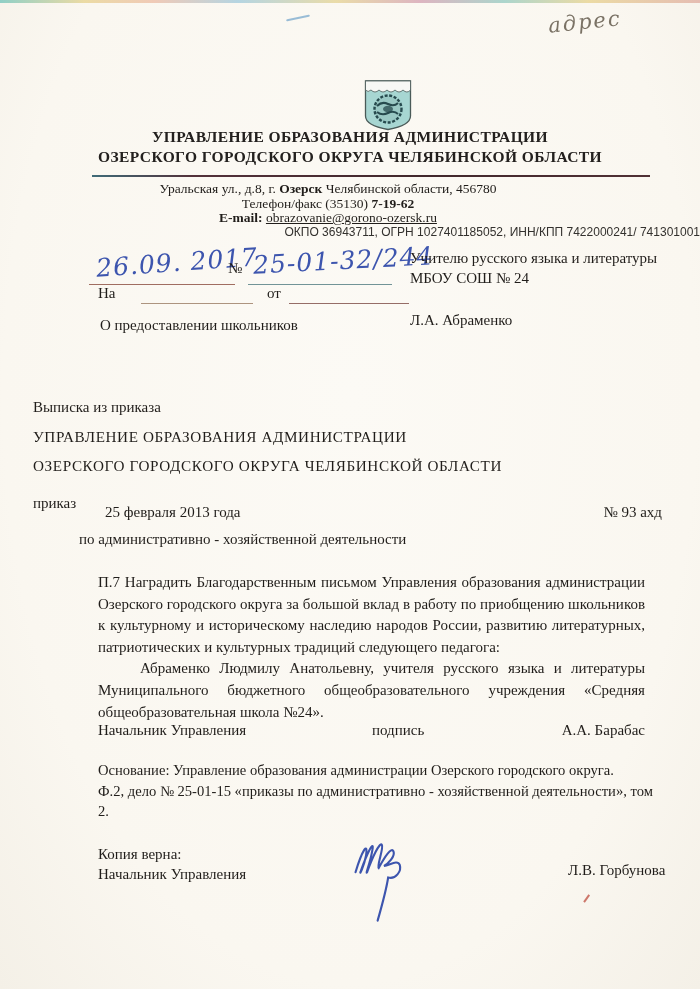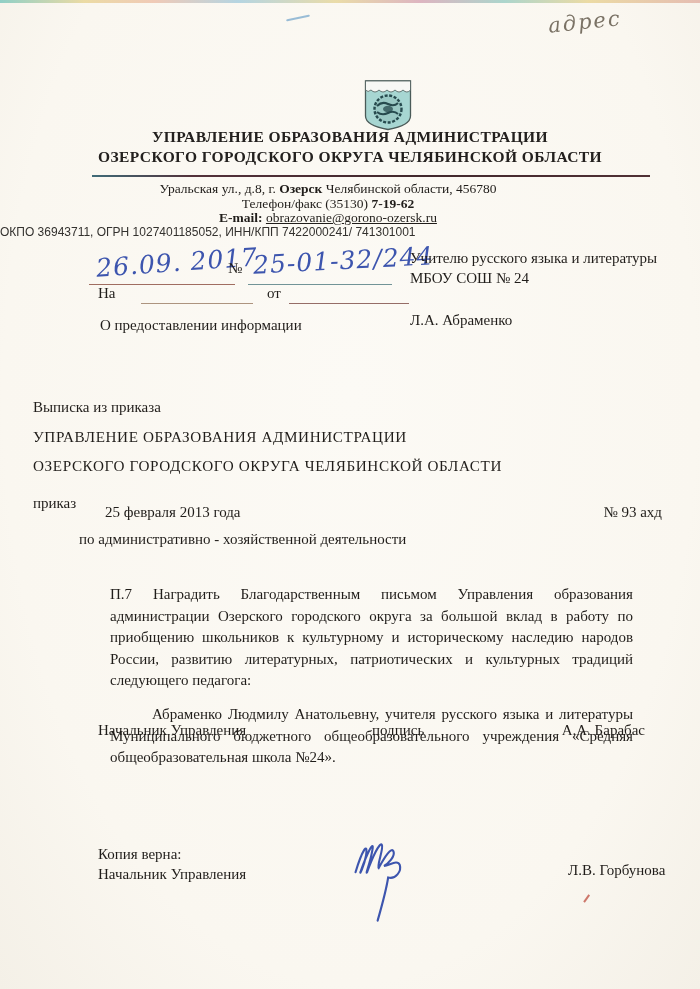--- a/index.html
+++ b/index.html
@@ -33,21 +33,21 @@
     letter-spacing:2px;
   }
   .emblem{position:absolute;left:363px;top:79px;width:50px;height:52px;}
   .lh-org{position:absolute;left:0;width:700px;text-align:center;
     font-weight:bold;font-size:15.5px;letter-spacing:.4px;color:#23201e;}
   .lh-org1{top:128px;} .lh-org2{top:148px;}
   .lh-rule{position:absolute;left:92px;top:175px;width:558px;height:2px;
     background:linear-gradient(90deg,#3f6b78 0%,#53313a 18%,#42282c 60%,#503035 100%);}
   .addr{position:absolute;left:0;width:656px;text-align:center;font-size:13.5px;}
   .addr1{top:181px;} .addr2{top:196px;} .addr3{top:210px;}
-  .addr-codes{position:absolute;left:0;top:225px;width:700px;text-align:left;
+  .addr-codes{position:absolute;left:0;top:225px;width:700px;text-align:right;
     font-family:"Liberation Sans", sans-serif;font-size:12px;color:#33312e;}
   .addr .b{font-weight:bold;}
   .email-link{text-decoration:underline;}
   .hand{
     font-family:"DejaVu Serif", serif;font-style:italic;
     color:#3d55ae;letter-spacing:1px;
   }
   .hand-date{position:absolute;left:96px;top:248px;font-size:25px;transform:rotate(-4deg);}
   .hand-num{position:absolute;left:253px;top:246px;font-size:25px;transform:rotate(-3deg);}
   .num-sign{position:absolute;left:228px;top:260px;font-size:15px;}
@@ -63,21 +63,21 @@
   .ctr{position:absolute;left:0;width:700px;font-size:15px;padding-left:33px;}
   .ex-title{top:399px;}
   .ex-org1{top:428px;font-size:15.2px;letter-spacing:.6px;}
   .ex-org2{top:457px;font-size:15.2px;letter-spacing:.6px;}
   .ex-kind{top:481px;margin-top:14px;}
   .ex-date{position:absolute;left:105px;top:504px;font-size:15px;}
   .ex-num{position:absolute;right:38px;top:504px;font-size:15px;}
   .ex-topic{top:531px;margin-left:46px;}
   .body-text{position:absolute;left:98px;top:572px;width:547px;
     font-size:15px;line-height:21.6px;text-align:justify;}
-  .body-text p{margin:12px;font-family:Liberation Serif, serif;}
+  .body-text p{margin:0;font-family:Liberation Serif, serif;}
   .body-text p.indent{text-indent:42px;}
   .signer-row{position:absolute;left:98px;top:722px;width:547px;height:20px;font-size:15px;}
   .signer-row .t1{position:absolute;left:0;}
   .signer-row .t2{position:absolute;left:274px;}
   .signer-row .t3{position:absolute;right:0;}
   .basis{position:absolute;left:98px;top:760px;width:560px;font-size:14.6px;line-height:20.5px;}
   .cert{position:absolute;left:98px;top:844px;font-size:15px;line-height:20px;}
   .cert-name{position:absolute;left:568px;top:862px;font-size:15px;}
   .signature{position:absolute;left:330px;top:828px;width:110px;height:100px;}
 </style>
@@ -119,41 +119,45 @@
   <div class="ot-label">от</div>
   <div class="u-na"></div>
   <div class="u-ot"></div>
 
   <div class="recipient">
     <div>Учителю русского языка и литературы</div>
     <div>МБОУ СОШ № 24</div>
     <div class="name">Л.А. Абраменко</div>
   </div>
 
-  <div class="subject">О предоставлении информации</div>
+  <div class="subject">О предоставлении школьников</div>
 
   <div class="ctr ex-title">Выписка из приказа</div>
   <div class="ctr ex-org1">УПРАВЛЕНИЕ ОБРАЗОВАНИЯ АДМИНИСТРАЦИИ</div>
   <div class="ctr ex-org2">ОЗЕРСКОГО ГОРОДСКОГО ОКРУГА ЧЕЛЯБИНСКОЙ ОБЛАСТИ</div>
   <div class="ctr ex-kind">приказ</div>
   <div class="ex-date">25 февраля 2013 года</div>
   <div class="ex-num">№ 93 ахд</div>
   <div class="ctr ex-topic">по административно - хозяйственной деятельности</div>
 
   <div class="body-text">
     <p>П.7 Наградить Благодарственным письмом Управления образования администрации Озерского городского округа за большой вклад в работу по приобщению школьников к культурному и историческому наследию народов России, развитию литературных, патриотических и культурных традиций следующего педагога:</p>
     <p class="indent">Абраменко Людмилу Анатольевну, учителя русского языка и литературы Муниципального бюджетного общеобразовательного учреждения «Средняя общеобразовательная школа №24».</p>
   </div>
 
   <div class="signer-row">
     <span class="t1">Начальник Управления</span>
     <span class="t2">подпись</span>
     <span class="t3">А.А. Барабас</span>
   </div>
 
+  <div class="basis">
+    <div>Основание: Управление образования администрации Озерского городского округа.</div>
+    <div>Ф.2, дело № 25-01-15 «приказы по административно - хозяйственной деятельности», том 2.</div>
+  </div>
 
   <div class="cert">
     <div>Копия верна:</div>
     <div>Начальник Управления</div>
   </div>
 
   <svg class="signature" viewBox="0 0 100 95">
     <path d="M22,42 C28,22 34,12 32,26 C30,37 25,46 27,41 C33,24 40,10 38,21
              C36,33 31,45 33,42 C38,28 45,13 47,16 C49,19 42,36 44,38
              C50,27 56,18 58,22 C60,27 53,34 49,36 C55,35 62,30 64,35

